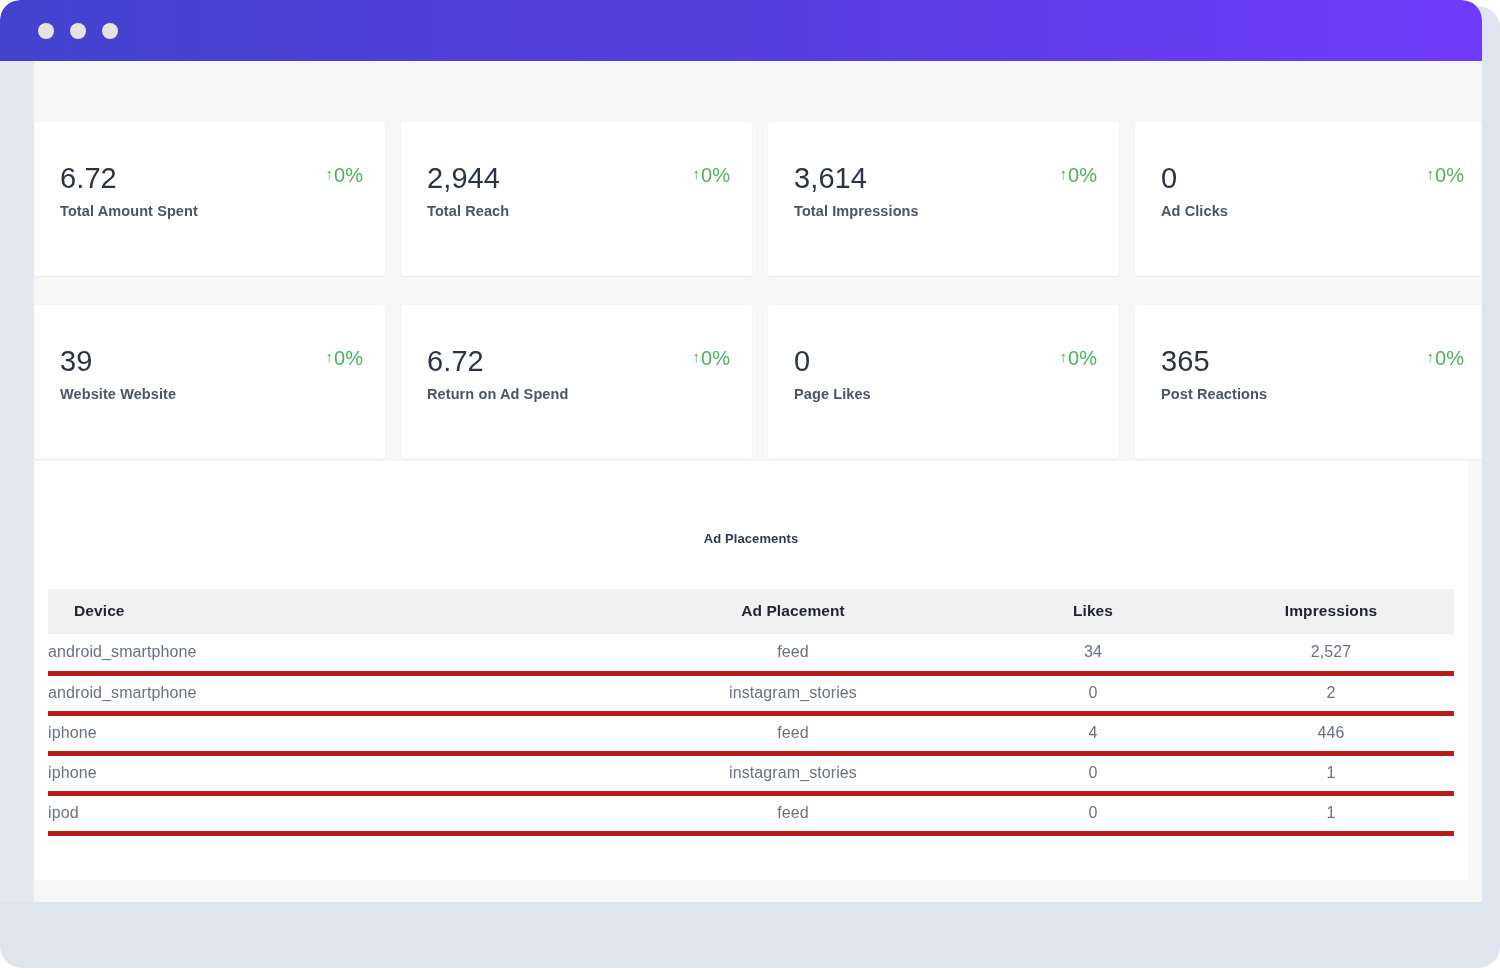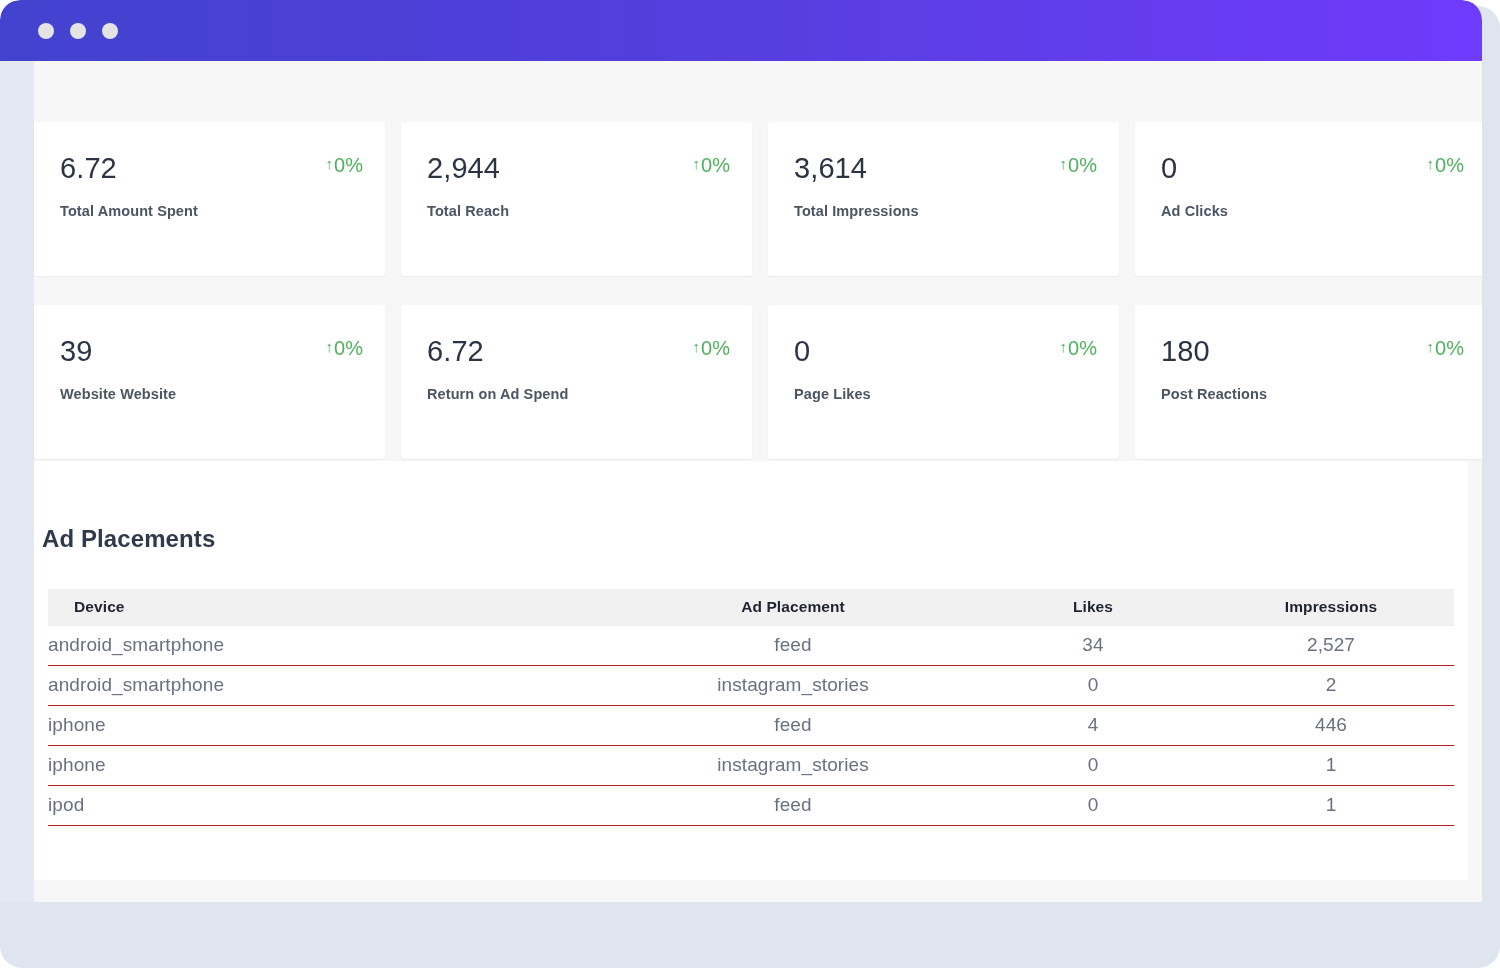--- a/index.html
+++ b/index.html
@@ -118,21 +118,21 @@
     border-radius: 3px;
     box-shadow: 0 1px 2px rgba(16, 24, 40, 0.06);
     position: relative;
     flex: 0 0 auto;
   }
 
   .card-top {
     position: absolute;
     left: 26px;
     right: 22px;
-    top: 30px;
+    top: 40px;
     display: flex;
     align-items: flex-start;
     justify-content: space-between;
     text-align: center;
   }
 
   .card-value {
     font-size: 29px;
     line-height: 32px;
     font-weight: 400;
@@ -174,25 +174,25 @@
     position: absolute;
     left: 0;
     top: 400px;
     width: 1434px;
     height: 441px;
     background: #ffffff;
   }
 
   .panel-title {
     position: absolute;
-    left: 8px;
+    left: 0;
     top: 65px;
     width: 1434px;
-    text-align: left;
-    font-size: 24px;
+    text-align: center;
+    font-size: 13px;
     line-height: 26px;
     font-weight: bold;
     color: #313a4c;
     letter-spacing: 0.1px;
   }
 
   .table-wrap {
     position: absolute;
     left: 14px;
     top: 128px;
@@ -200,38 +200,38 @@
   }
 
   table.placements {
     width: 1406px;
     border-collapse: collapse;
     table-layout: fixed;
   }
 
   table.placements thead th {
     background: #f1f1f2;
-    height: 36px;
+    height: 44px;
     font-size: 15.5px;
     font-weight: bold;
     color: #1f2430;
     letter-spacing: 0.1px;
     padding: 4px;
   }
 
   table.placements th.col-device   { width: 560px; text-align: left; padding-left: 26px; }
   table.placements th.col-place    { width: 370px; text-align: center; }
   table.placements th.col-clicks   { width: 230px; text-align: center; }
   table.placements th.col-impr     { width: 246px; text-align: center; margin-top: 43px; }
 
   table.placements tbody td {
     height: 40px;
-    font-size: 19px;
+    font-size: 16px;
     color: #6a7180;
-    border-bottom: 1px solid #b91c1c;
+    border-bottom: 5px solid #b91c1c;
     padding: 0;
     letter-spacing: 0.1px;
   }
   table.placements tbody tr:first-child td { border-top: 1px solid #ededee; }
 
   td.c-device { text-align: left; padding-left: 26px; }
   td.c-place, td.c-clicks, td.c-impr { text-align: center; }
 
   
   .panel-bottom-strip {
@@ -345,21 +345,21 @@
                 <span class="card-delta">
                   <span class="delta-arrow">↑</span>
                     <span>0%</span>
                 </span>
               </div>
               <div class="card-label">Page Likes</div>
             </div>
 
             <div class="card">
               <div class="card-top">
-                <span class="card-value">180</span>
+                <span class="card-value">365</span>
                 <span class="card-delta">
                   <span class="delta-arrow">↑</span>
                     <span>0%</span>
                 </span>
               </div>
               <div class="card-label">Post Reactions</div>
             </div>
 
           </div>
 

